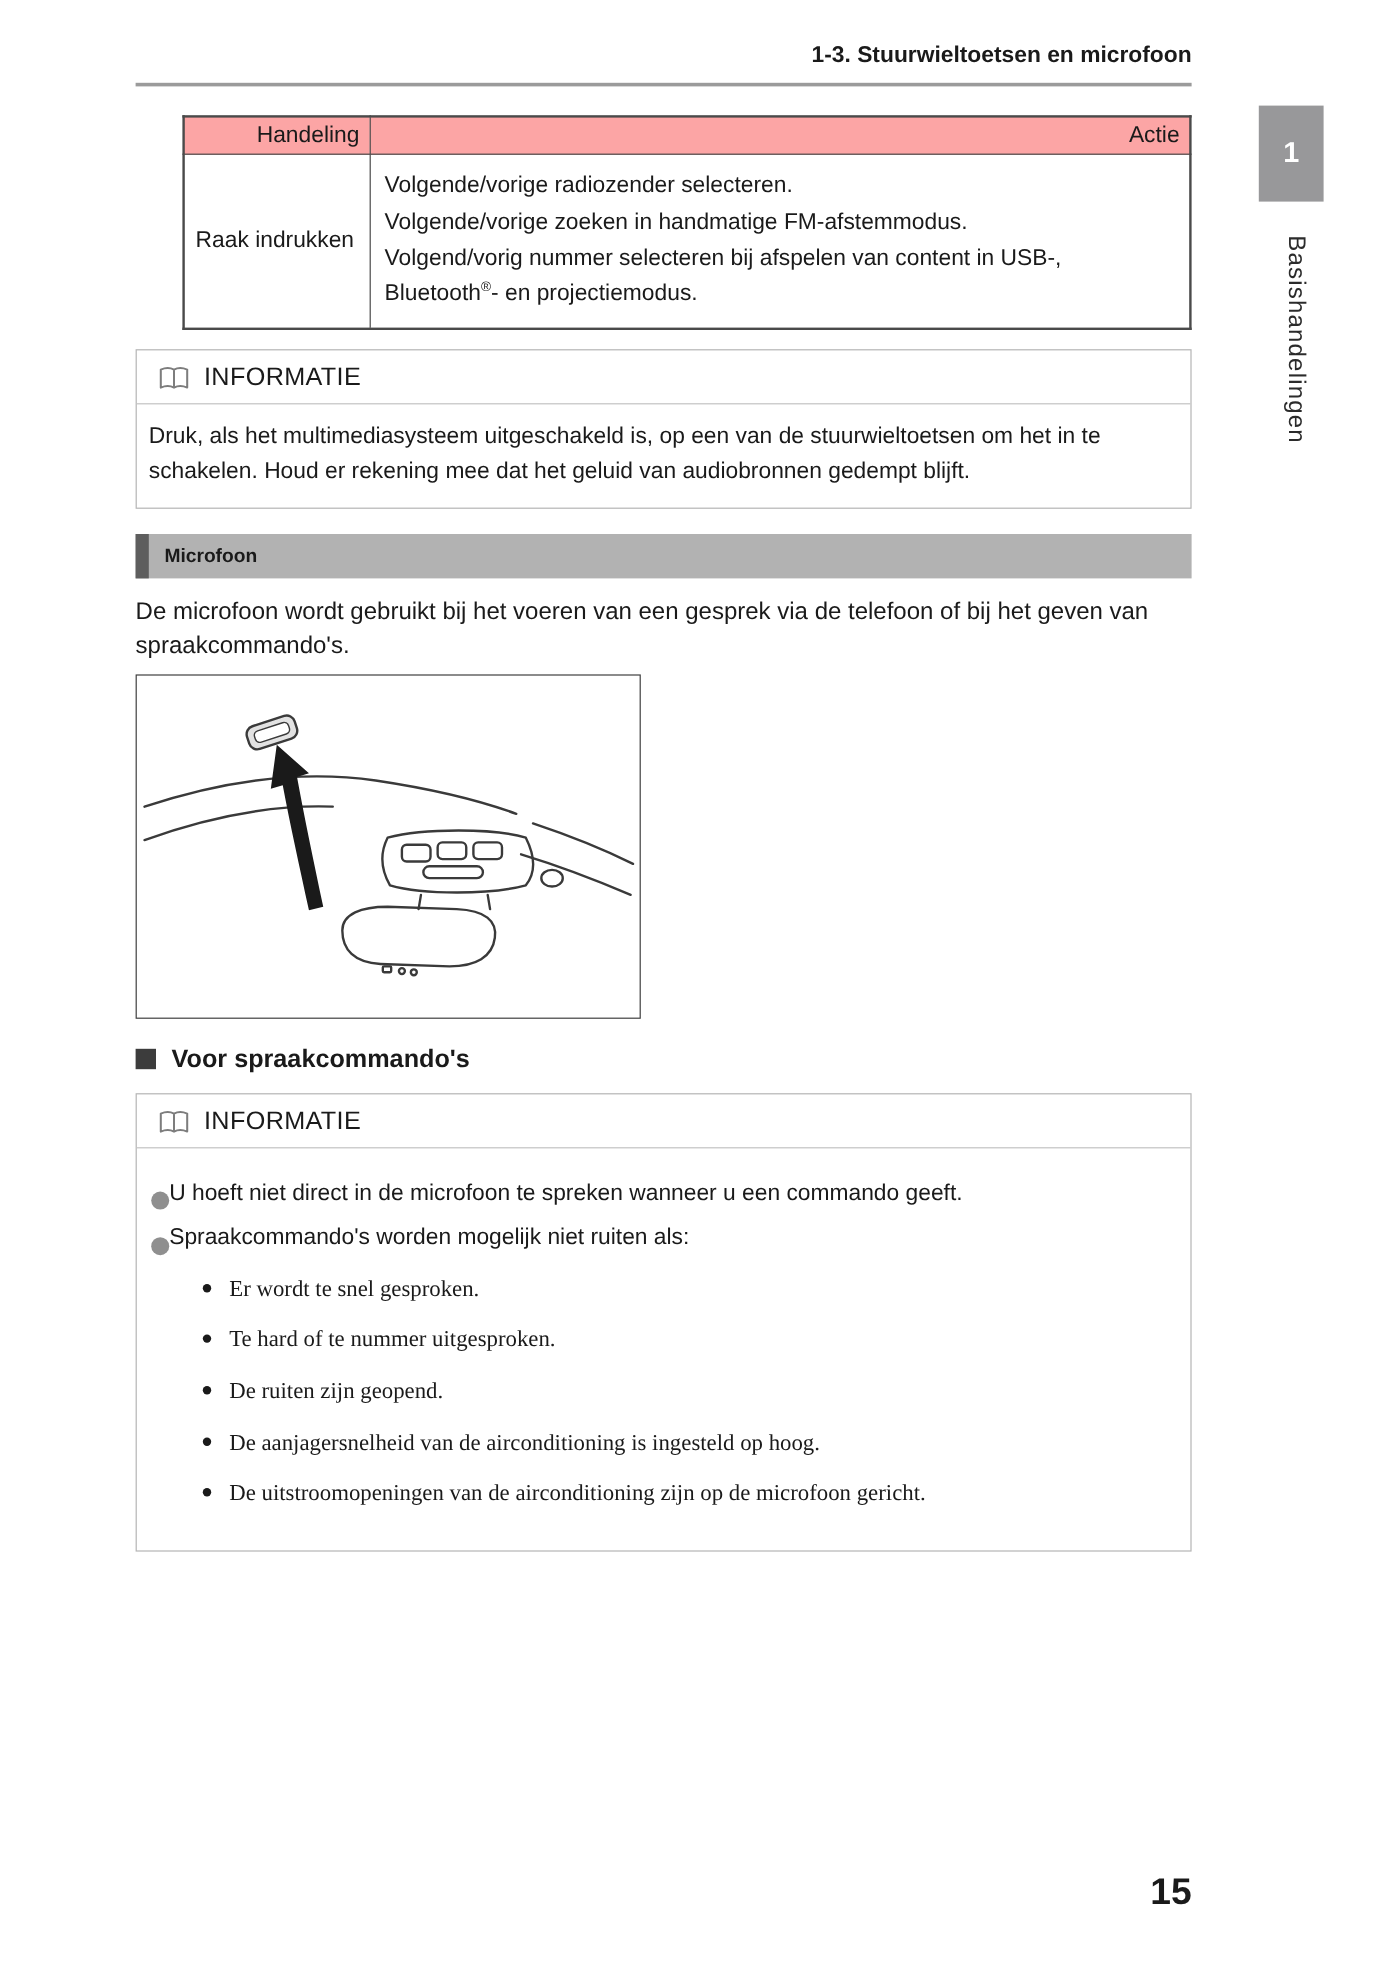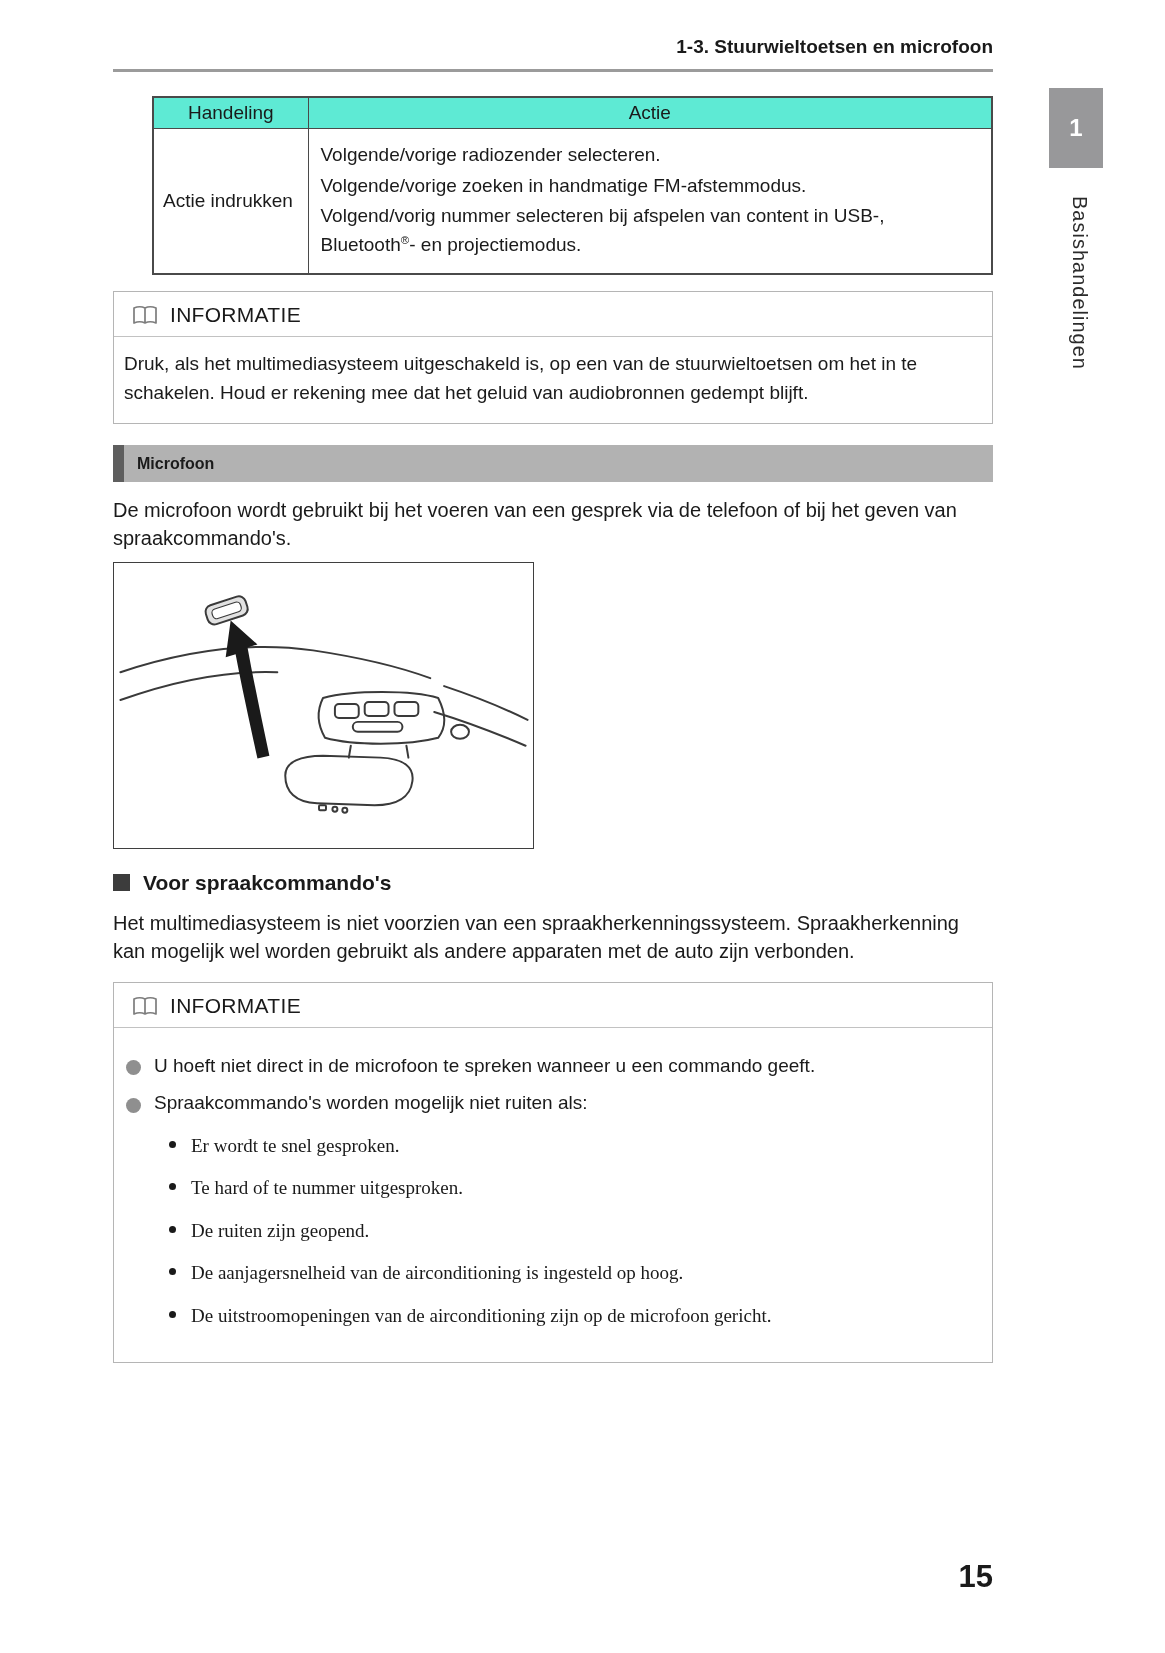--- a/index.html
+++ b/index.html
@@ -40,24 +40,24 @@
     border-collapse:collapse;
     margin:24px 0 0 39px;
     width:841px;
     font-size:19px;
   }
   table.action-table th, table.action-table td {
     border:1.5px solid #4a4a4a;
   }
   table.action-table { border:2px solid #4a4a4a; }
   table.action-table th {
-    background:#5eead4;
+    background:#fca5a5;
     font-weight:normal;
     height:28px;
-    text-align:center;
+    text-align:right;
     padding:4px 8px;
   }
   th.col-handeling { width:155px; }
   td.cell-action-name {
     vertical-align:middle;
     padding:8px 6px 8px 9px;
   }
   td.cell-action-desc {
     padding:10px 12px 12px 12px;
     line-height:1.5;
@@ -139,22 +139,21 @@
   }
   .sub-heading-text {
     font-size:21px;
     font-weight:bold;
   }
 
   
   .bullets-body { padding:16px 12px 18px 12px; font-size:19px; line-height:1.45; }
   .bullet-row {
     display:flex;
-    align-items:center;
-    gap:13px;
+    align-items:flex-end;
     margin:8px 0 10px 0;
   }
   .dot-gray {
     flex:0 0 auto;
     width:15px; height:15px;
     border-radius:50%;
     background:#8f8f8f;
     margin-top:5px;
   }
   ul.sub-list {
@@ -216,21 +215,21 @@
 
     <table class="action-table">
       <thead>
         <tr>
           <th class="col-handeling">Handeling</th>
           <th class="col-actie">Actie</th>
         </tr>
       </thead>
       <tbody>
         <tr>
-          <td class="cell-action-name">Actie indrukken</td>
+          <td class="cell-action-name">Raak indrukken</td>
           <td class="cell-action-desc">
             <div class="action-line">Volgende/vorige radiozender selecteren.</div>
             <div class="action-line">Volgende/vorige zoeken in handmatige FM-afstemmodus.</div>
             <div class="action-line"><span>Volgend/vorig nummer selecteren bij afspelen van content in USB-, Bluetooth</span><sup class="sup">®</sup><span>- en projectiemodus.</span></div>
           </td>
         </tr>
       </tbody>
     </table>
 
     <section class="info-box">
@@ -284,21 +283,20 @@
         <path d="M144 197 C 136 160 128 124 122 92 L 112 95 L 117 58 L 144 82 L 134 85 C 140 118 148 156 156 194 Z" fill="#1a1a1a"></path>
       </svg>
     </div>
 
 
     <div class="sub-heading">
       <span class="square-bullet"></span>
       <span class="sub-heading-text">Voor spraakcommando's</span>
     </div>
 
-    <p class="para">Het multimediasysteem is niet voorzien van een spraakherkenningssysteem. Spraakherkenning kan mogelijk wel worden gebruikt als andere apparaten met de auto zijn verbonden.</p>
 
     <section class="info-box">
       <div class="info-title-row">
         <span class="icon">
           <svg width="26" height="22" viewBox="0 0 26 22">
             <path d="M2 4 Q8 1.5 13 4 Q18 1.5 24 4 L24 19 Q18 16.5 13 19 Q8 16.5 2 19 Z M13 4 L13 19" fill="none" stroke-width="1.7" stroke-linejoin="round" stroke="#7d7d7d"></path>
           </svg>
         </span>
         <span class="info-title">INFORMATIE</span>
       </div>

